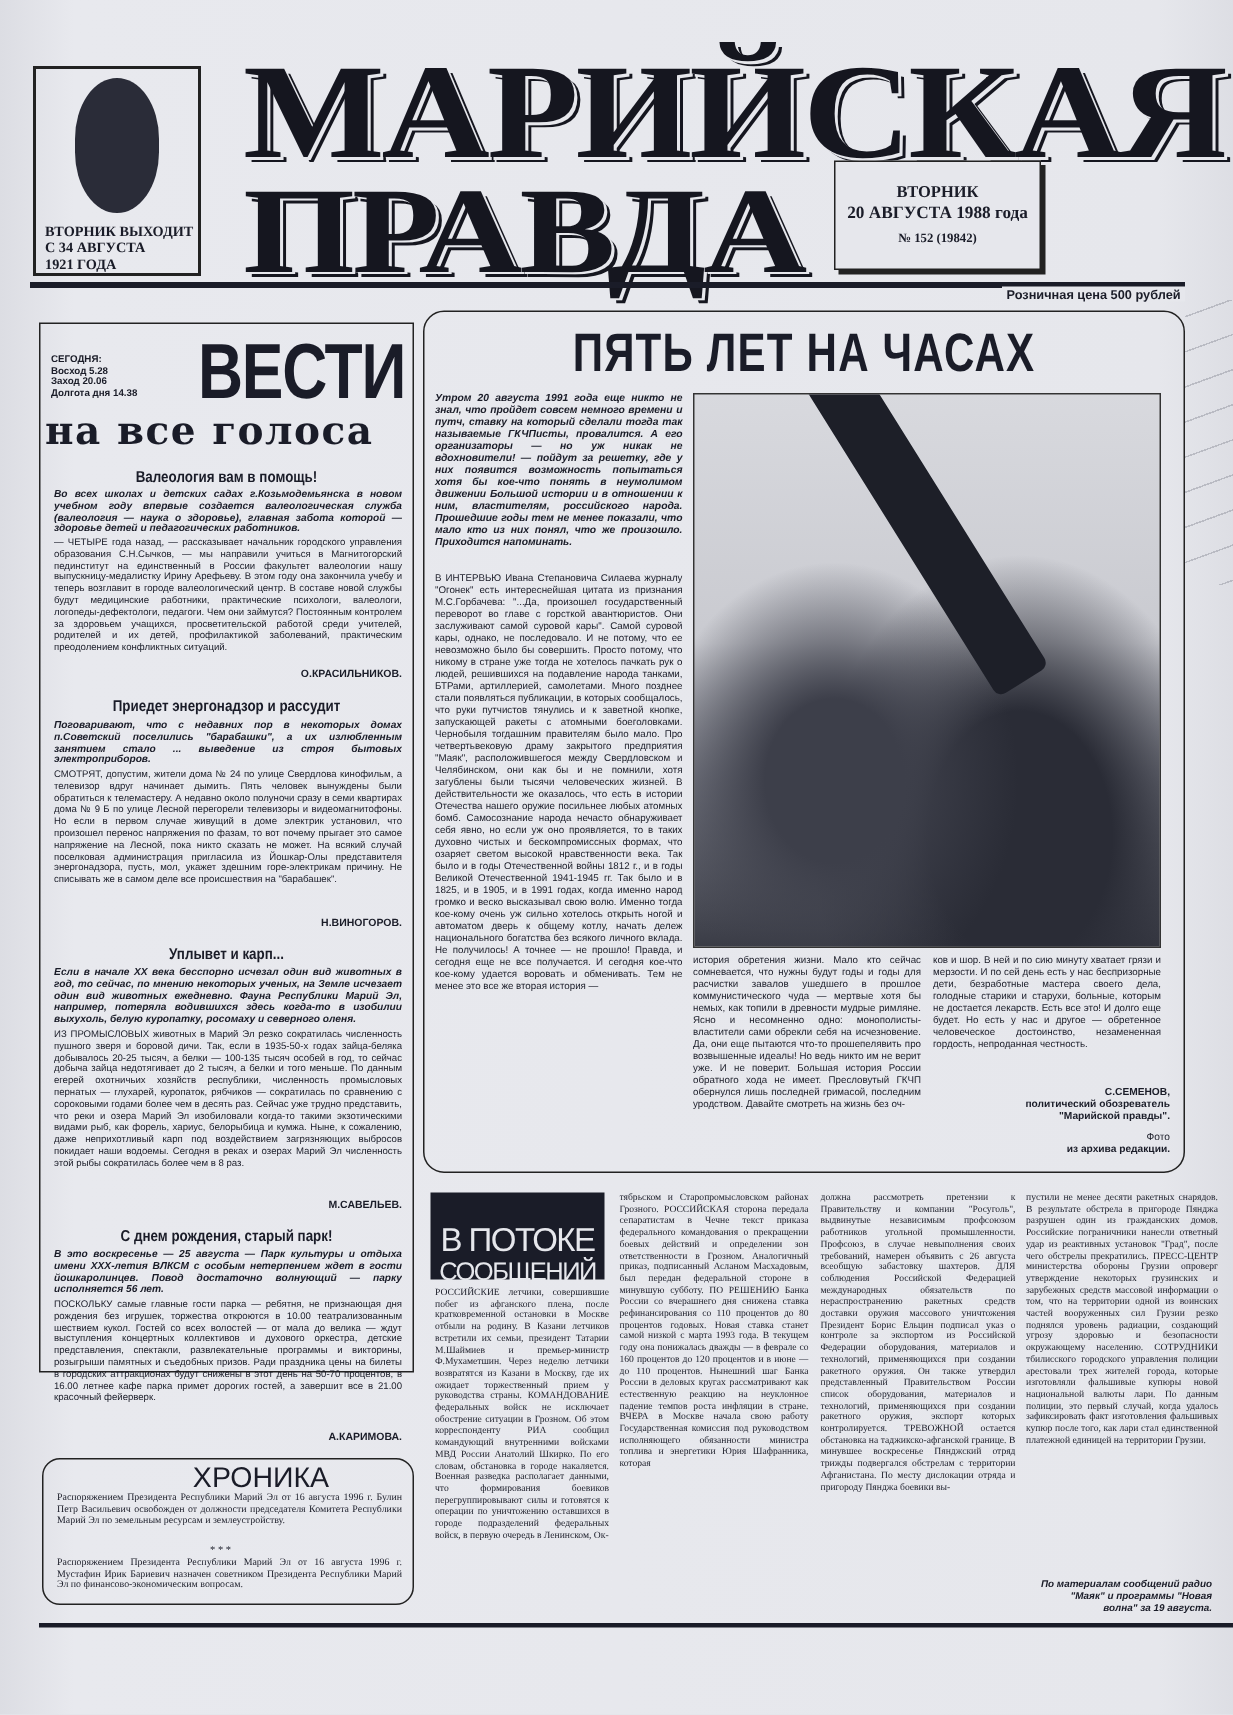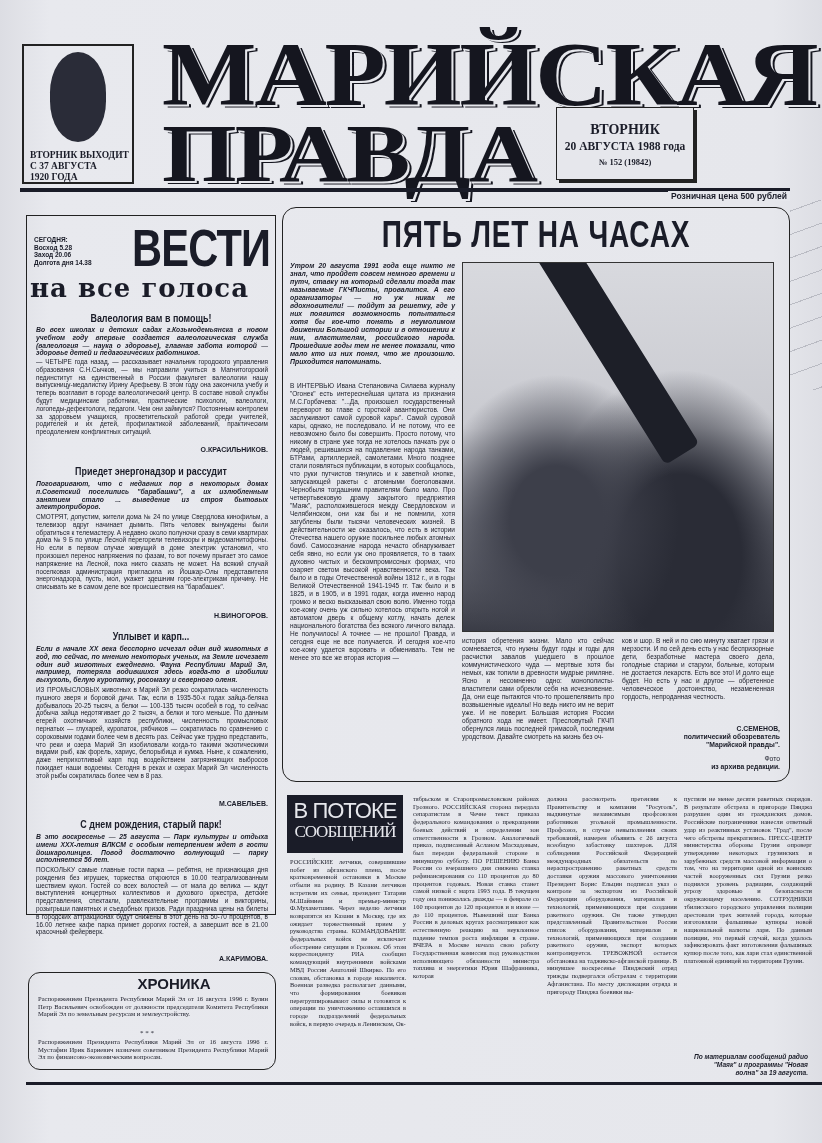--- a/index.html
+++ b/index.html
@@ -10,74 +10,74 @@
   
   .emblem-box{position:absolute;left:22px;top:44px;width:112px;height:140px;border:2px solid #222;box-sizing:border-box;}
   .emblem{position:absolute;left:26px;top:6px;width:56px;height:90px;border-radius:50%/45%;background:#2a2c38;}
   .emblem-text{position:absolute;left:6px;top:104px;font-size:9.5px;font-weight:bold;line-height:11px;font-family:"Liberation Serif",serif;}
   .title-line{position:absolute;font-family:"Liberation Serif",serif;font-weight:900;color:#15161f;
        text-shadow:2px 2px 0 #e6e7ec,4px 4px 0 #15161f;letter-spacing:-2px;line-height:1;}
   .t1{left:162px;top:30px;font-size:100px;transform:scaleY(0.9);transform-origin:top left;}
   .t2{left:162px;top:113px;font-size:96px;transform:scaleY(0.85);transform-origin:top left;}
   .date-box{position:absolute;left:556px;top:107px;width:138px;height:73px;border:1.5px solid #222;
        box-shadow:3px 3px 0 #222;text-align:center;font-weight:bold;box-sizing:border-box;background:#e6e7ec;}
-  .date-box .d1{font-size:14px;margin-top:14px;}
+  .date-box .d1{font-size:11px;margin-top:14px;}
   .date-box .d2{font-size:11.5px;margin-top:2px;}
   .date-box .d3{font-size:8.5px;margin-top:5px;}
   .rule-top{position:absolute;left:20px;top:188px;width:770px;height:4px;background:#1a1c28;}
   .price{position:absolute;left:668px;top:191px;font-size:8.5px;font-weight:bold;font-family:"Liberation Sans",sans-serif;background:#e6e7ec;padding:0 3px;}
   
   .left-box{position:absolute;left:26px;top:215px;width:250px;height:700px;border:1.5px solid #222;box-sizing:border-box;}
   .today{position:absolute;left:34px;top:236px;font-size:6.5px;font-weight:bold;line-height:7.5px;font-family:"Liberation Sans",sans-serif;}
   .vesti{position:absolute;left:132px;top:218px;font-size:52px;font-weight:900;font-family:"Liberation Sans",sans-serif;transform:scaleX(0.8);transform-origin:left top;letter-spacing:-1px;}
   .navse{position:absolute;left:30px;top:273px;font-size:26px;font-weight:900;font-family:"DejaVu Serif",serif;letter-spacing:1px;}
   .l-head{position:absolute;left:28px;width:246px;text-align:center;font-family:"Liberation Sans",sans-serif;font-weight:bold;font-size:10.5px;transform:scaleX(0.85);}
   .l-lead{position:absolute;left:36px;width:232px;font-size:6.8px;font-style:italic;font-weight:bold;line-height:7.8px;text-align:justify;font-family:"Liberation Sans",sans-serif;}
   .l-body{position:absolute;left:36px;width:232px;font-size:6.4px;line-height:7.8px;text-align:justify;font-family:"Liberation Sans",sans-serif;}
   .l-sign{position:absolute;left:36px;width:232px;text-align:right;font-size:7px;font-weight:bold;font-family:"Liberation Sans",sans-serif;}
   
   .chron{position:absolute;left:28px;top:972px;width:248px;height:98px;border:1.8px solid #222;border-radius:12px;box-sizing:border-box;}
-  .chron-title{position:absolute;left:28px;top:975px;width:292px;text-align:center;font-size:15px;font-weight:700;font-family:"Liberation Sans",sans-serif;}
+  .chron-title{position:absolute;left:28px;top:975px;width:292px;text-align:center;font-size:19px;font-weight:400;font-family:"Liberation Sans",sans-serif;}
   .chron-p{position:absolute;left:38px;width:230px;font-size:6.6px;line-height:7.6px;text-align:justify;}
   .stars{position:absolute;left:140px;top:1029px;font-size:7px;}
   .bottom-rule{position:absolute;left:26px;top:1082px;width:800px;height:3px;background:#1a1c28;}
   
   .main-box{position:absolute;left:282px;top:207px;width:508px;height:575px;border:1.8px solid #222;border-radius:14px;box-sizing:border-box;}
   .main-head{position:absolute;left:284px;top:214px;width:504px;text-align:center;font-size:36px;font-weight:900;font-family:"Liberation Sans",sans-serif;transform:scaleX(0.78);letter-spacing:1px;}
   .m-lead{position:absolute;left:290px;top:262px;width:165px;font-size:6.9px;font-style:italic;font-weight:bold;line-height:8px;text-align:justify;font-family:"Liberation Sans",sans-serif;}
   .m-col{position:absolute;font-size:6.5px;line-height:8px;text-align:justify;font-family:"Liberation Sans",sans-serif;}
   .photo{position:absolute;left:462px;top:262px;width:312px;height:370px;
          background:
           radial-gradient(ellipse at 30% 70%,#3d3f4a 0 15%,transparent 40%),
           radial-gradient(ellipse at 70% 80%,#2a2c36 0 20%,transparent 45%),
           linear-gradient(180deg,#d8d9de 0%,#c9cad0 45%,#7c7e88 70%,#3a3c46 100%);
          border:1px solid #333;box-sizing:border-box;overflow:hidden;}
   .barrel{position:absolute;left:70px;top:-10px;width:40px;height:250px;background:#1d1f28;transform:rotate(-32deg);transform-origin:top left;border-radius:6px;}
   .sign-main{position:absolute;left:620px;top:725px;width:160px;text-align:right;font-size:6.8px;font-weight:bold;line-height:8px;font-family:"Liberation Sans",sans-serif;}
   
   .stream-box{position:absolute;left:287px;top:795px;width:116px;height:58px;background:#1a1c28;color:#e6e7ec;
         font-family:"Liberation Sans",sans-serif;text-align:center;}
-  .stream-box .s1{font-size:22px;margin-top:3px;letter-spacing:-1px;}
-  .stream-box .s2{font-size:17px;margin-top:-2px;letter-spacing:-1px;font-family:Liberation Serif, serif;}
+  .stream-box .s1{font-size:22px;margin-top:19px;letter-spacing:-1px;}
+  .stream-box .s2{font-size:17px;margin-top:-2px;letter-spacing:-1px;}
   .n-col{position:absolute;font-size:6.4px;line-height:7.7px;text-align:justify;}
   .n-sign{position:absolute;left:690px;top:1053px;width:118px;font-size:6.6px;font-weight:bold;font-style:italic;line-height:8px;text-align:right;font-family:"Liberation Sans",sans-serif;}
   .handwriting{position:absolute;left:790px;top:200px;width:32px;height:190px;
      background:repeating-linear-gradient(160deg,transparent 0 10px,#9a9ca6 10px 11px,transparent 11px 22px);opacity:0.55;}
 </style>
 </head>
 <body>
 
 <div class="page">
 
   <div class="emblem-box">
     <div class="emblem"></div>
     <div class="emblem-text">
       <div>ВТОРНИК ВЫХОДИТ</div>
-      <div>С 37 АВГУСТА</div>
-      <div>1920 ГОДА</div>
+      <div>С 34 АВГУСТА</div>
+      <div>1921 ГОДА</div>
     </div>
   </div>
   <div class="title-line t1">МАРИЙСКАЯ</div>
   <div class="title-line t2">ПРАВДА</div>
   <div class="date-box">
     <div class="d1">ВТОРНИК</div>
     <div class="d2">20 АВГУСТА 1988 года</div>
     <div class="d3">№ 152 (19842)</div>
   </div>
   <div class="rule-top"></div>

